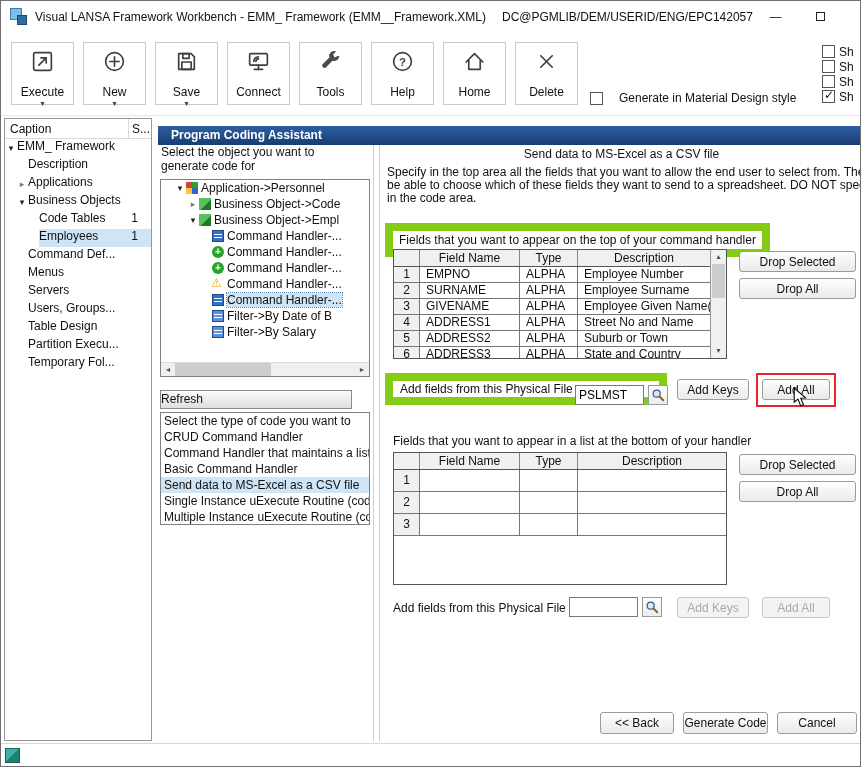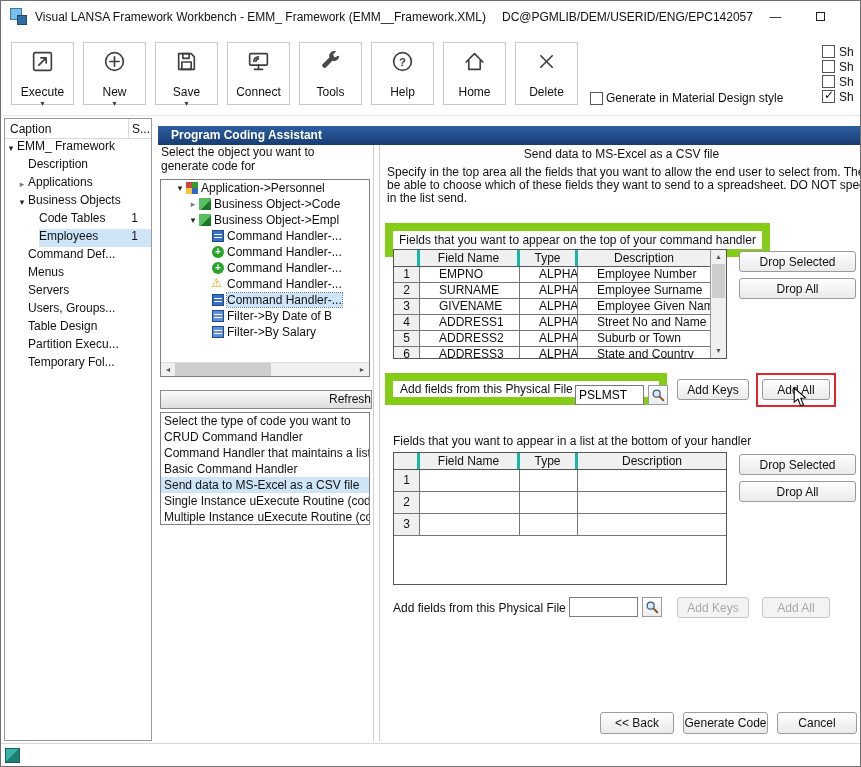--- a/index.html
+++ b/index.html
@@ -18,21 +18,21 @@
 .win-btn{width:45px;height:100%;display:flex;align-items:center;justify-content:center;color:#222}
 .max-box{width:9px;height:9px;border:1px solid #222;display:inline-block}
 
 
 .toolbar{position:absolute;left:0;top:31px;width:100%;height:84px;background:#fff;border-bottom:1px solid #e6e6e6}
 .tbtns{position:absolute;left:10px;top:10px;display:flex;gap:9px}
 .tbtn{width:63px;height:63px;border:1px solid #c9c9c9;background:#fff;display:flex;flex-direction:column;align-items:center;padding-top:6px;cursor:default}
 .ticon{width:25px;height:25px;stroke:#3f3f3f;fill:none;stroke-width:1.6;stroke-linecap:round;stroke-linejoin:round;flex:0 0 auto}
 .tlbl{margin-top:12px;line-height:13px;white-space:nowrap}
 .tdrop{font-size:8px;color:#444;line-height:9px}
-.material-chk{position:absolute;left:589px;top:59px;display:flex;align-items:center;gap:3px;white-space:nowrap}
+.material-chk{position:absolute;left:589px;top:59px;display:flex;align-items:center;gap:16px;white-space:nowrap}
 .sh-col{position:absolute;left:821px;top:12px}
 .shrow{display:flex;align-items:center;gap:4px;height:15px;white-space:nowrap}
 .cb{width:13px;height:13px;border:1px solid #555;background:#fff;position:relative;flex:0 0 auto}
 .cb.on::before{content:"\2713";position:absolute;left:1px;top:-3px;font-size:12px;font-weight:bold;color:#111}
 
 
 .sidebar{position:absolute;left:3px;top:117px;width:148px;height:623px;border:1px solid #9a9a9a;background:#fff;overflow:hidden}
 .sb-header{display:flex;height:20px;border-bottom:1px solid #d9d9d9}
 .sb-h1{flex:1;padding:3px 0 0 5px;border-right:1px solid #d9d9d9;overflow:hidden}
 .sb-h2{width:22px;padding:3px 0 0 3px;overflow:hidden}
@@ -66,46 +66,46 @@
 .ti.handler::after,.ti.filter::after{content:"";position:absolute;left:2px;top:4px;width:8px;height:1px;background:#fff;box-shadow:0 3px 0 #fff}
 .ti.filter{background:#5d8fd8}
 .ti.handler-plus{background:#28a428;border-radius:50%}
 .ti.handler-plus::after{content:"+";position:absolute;left:0;top:0;width:12px;text-align:center;color:#fff;font-size:10px;font-weight:bold;line-height:12px}
 .ti.handler-warn::after{content:"\26A0";position:absolute;left:-1px;top:-2px;font-size:12px;color:#e3a400}
 .olbl{overflow:hidden}
 .olbl.sel{background:#cde5f7;outline:1px dotted #5a87b8}
 .h-scroll{position:absolute;left:0;bottom:0;width:100%;height:14px;background:#f0f0f0;border-top:1px solid #dcdcdc;display:flex}
 .h-arrow{width:14px;font-size:7px;color:#555;text-align:center;line-height:13px}
 .h-thumb{width:96px;background:#cdcdcd}
-.refresh-btn{position:absolute;left:2px;top:245px;width:212px;height:19px;background:linear-gradient(#fbfbfb,#dedede);border:1px solid #8a8a8a;text-align:right;line-height:17px}
+.refresh-btn{position:absolute;left:2px;top:245px;width:192px;height:19px;background:linear-gradient(#fbfbfb,#dedede);border:1px solid #8a8a8a;text-align:left;line-height:17px}
 .type-group{position:absolute;left:2px;top:267px;width:210px;height:113px;border:1px solid #808080;overflow:hidden;background:#fff}
 .type-prompt{padding:1px 0 1px 3px;white-space:nowrap;overflow:hidden}
 .crow{height:16px;line-height:16px;padding-left:3px;white-space:nowrap;overflow:hidden}
 .crow.sel{background:#cde5f7}
 
 
 .v-divider{position:absolute;left:372px;top:144px;width:7px;height:596px;border-left:1px solid #cfcfcf;border-right:1px solid #cfcfcf;background:#fff}
 
 
 .right-pane{position:absolute;left:380px;top:144px;width:481px;height:596px;background:#fff}
 .rp-title{position:absolute;top:2px;left:0;width:100%;text-align:center;white-space:nowrap}
 .rp-desc{position:absolute;top:21px;left:6px;right:0;overflow:hidden}
 .rp-desc div{white-space:nowrap;line-height:13px}
 .red-annot{border:8px solid #84cc16}
 .top-label{position:absolute;top:78px;left:4px;padding:2px 6px;white-space:nowrap;background:#fff}
 .dtable{position:absolute;background:#fff;border:1px solid #555}
 .dtable.top{left:12px;top:104px;width:334px;height:110px;overflow:hidden;padding-right:16px}
 .dtable.bottom{left:12px;top:307px;width:334px;height:133px;overflow:hidden}
 .thead{display:flex;height:17px;background:#f0f0f0;border-bottom:1px solid #555}
-.thead span{border-right:3px solid #14b8a6;text-align:center;line-height:16px;overflow:hidden}
+.thead span{border-right:1px solid #14b8a6;text-align:center;line-height:16px;overflow:hidden}
 .c0{flex:0 0 26px}.c1{flex:0 0 100px}.c2{flex:0 0 58px}.c3{flex:1}
 .thead .c3{border-right:none}
 .trow{display:flex;height:16px;border-bottom:1px solid #777}
 .dtable.bottom .trow{height:22px}
-.trow span{border-right:1px solid #777;line-height:15px;padding-left:19px;overflow:hidden;white-space:nowrap}
+.trow span{border-right:1px solid #777;line-height:15px;padding-left:6px;overflow:hidden;white-space:nowrap}
 .dtable.bottom .trow span{line-height:21px}
 .trow .c0{background:#f0f0f0;text-align:center;padding-left:0}
 .trow .c3{border-right:none}
 .vscroll{position:absolute;right:0;top:0;bottom:0;width:16px;background:#f0f0f0;border-left:1px solid #999;display:flex;flex-direction:column}
 .v-arrow{height:14px;font-size:7px;color:#555;text-align:center;line-height:14px}
 .v-thumb{height:34px;background:#cdcdcd;margin:0 1px}
 .v-fill{flex:1}
 .btn{position:absolute;display:flex;align-items:center;justify-content:center;background:linear-gradient(#fefefe,#eaeaea);border:1px solid #9b9b9b;border-radius:3px;white-space:nowrap}
 .btn.dis{color:#a9a9a9;background:#f3f3f3;border-color:#c6c6c6}
 .drop-sel-1{left:358px;top:106px;width:117px;height:21px}
@@ -457,21 +457,21 @@
   </div>
 
   <div class="v-divider"></div>
 
   <div class="right-pane">
     <div class="rp-title">Send data to MS-Excel as a CSV file</div>
     <div class="rp-desc">
 
     <div>Specify in the top area all the fields that you want to allow the end user to select from. The end</div>
         <div>be able to choose which of these fields they want to send to a spreadsheet. DO NOT specify an</div>
-        <div>in the list send.</div>
+        <div>in the code area.</div>
       </div>
 
     <div class="top-label red-annot">Fields that you want to appear on the top of your command handler</div>
 
     <div class="dtable top">
       <div class="thead">
         <span class="c0"></span>
         <span class="c1">Field Name</span>
         <span class="c2">Type</span>
         <span class="c3">Description</span>

